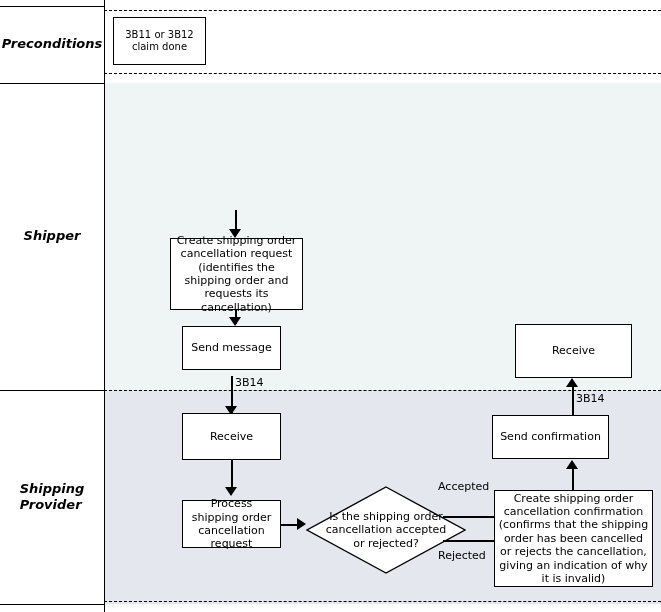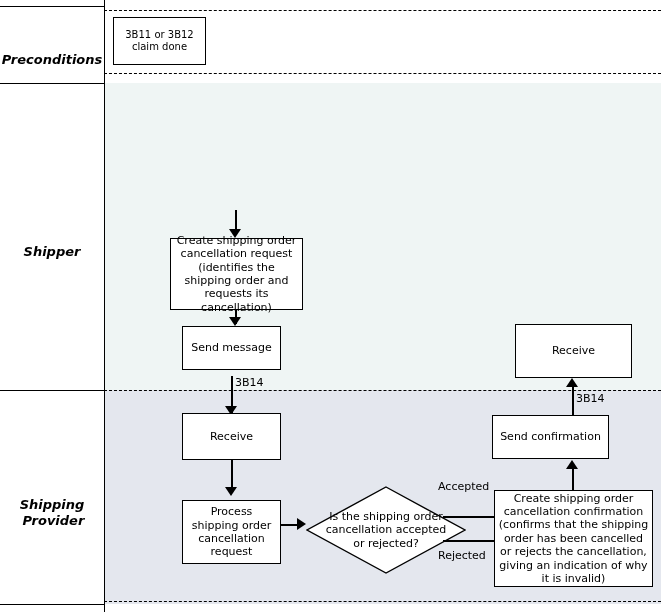--- a/index.html
+++ b/index.html
@@ -30,28 +30,27 @@
 
   
   .lane-label-col {
     position: absolute;
     left: 0;
     width: 104px;
     background: #ffffff;
     display: flex;
     align-items: center;
     justify-content: center;
-    text-align: right;
+    text-align: left;
     font-style: italic;
     font-weight: bold;
     font-size: 13px;
     color: #000000;
     line-height: 1.25;
     box-sizing: border-box;
-    margin-top: 16px;
   }
   .lane-label-precond { top: 6px;   height: 77px; }
   .lane-label-shipper { top: 83px;  height: 307px; }
   .lane-label-provider{ top: 390px; height: 214px; }
 
   
   .hsolid {
     position: absolute;
     left: 0;
     width: 104px;
@@ -223,21 +222,21 @@
   <div class="arrow arrow-up" style="left:566px; top:378px;"></div>
   <div class="edge-label" style="left:576px; top:392px;">3B14</div>
 
   <div class="node" style="left:182px; top:413px; width:99px; height:47px;">
     <span>Receive</span>
   </div>
 
   <div class="conn conn-v" style="left:231px; top:460px; height:32px;"></div>
   <div class="arrow arrow-down" style="left:225px; top:487px;"></div>
 
-  <div class="node" style="left:182px; top:500px; width:99px; height:64px;">
+  <div class="node" style="left:182px; top:500px; width:99px; height:48px;">
     <span>Process shipping order cancellation request</span>
   </div>
 
   <div class="conn conn-h" style="left:281px; top:524px; width:22px;"></div>
   <div class="arrow arrow-right" style="left:297px; top:518px;"></div>
 
   <div class="diamond-wrap" style="left:306px; top:486px; width:160px; height:88px;">
     <svg width="160" height="88" viewBox="0 0 160 88" aria-hidden="true">
       <polygon points="80,1 159,44 80,87 1,44" fill="#ffffff" stroke="#000000" stroke-width="1.4"></polygon>
     </svg>

